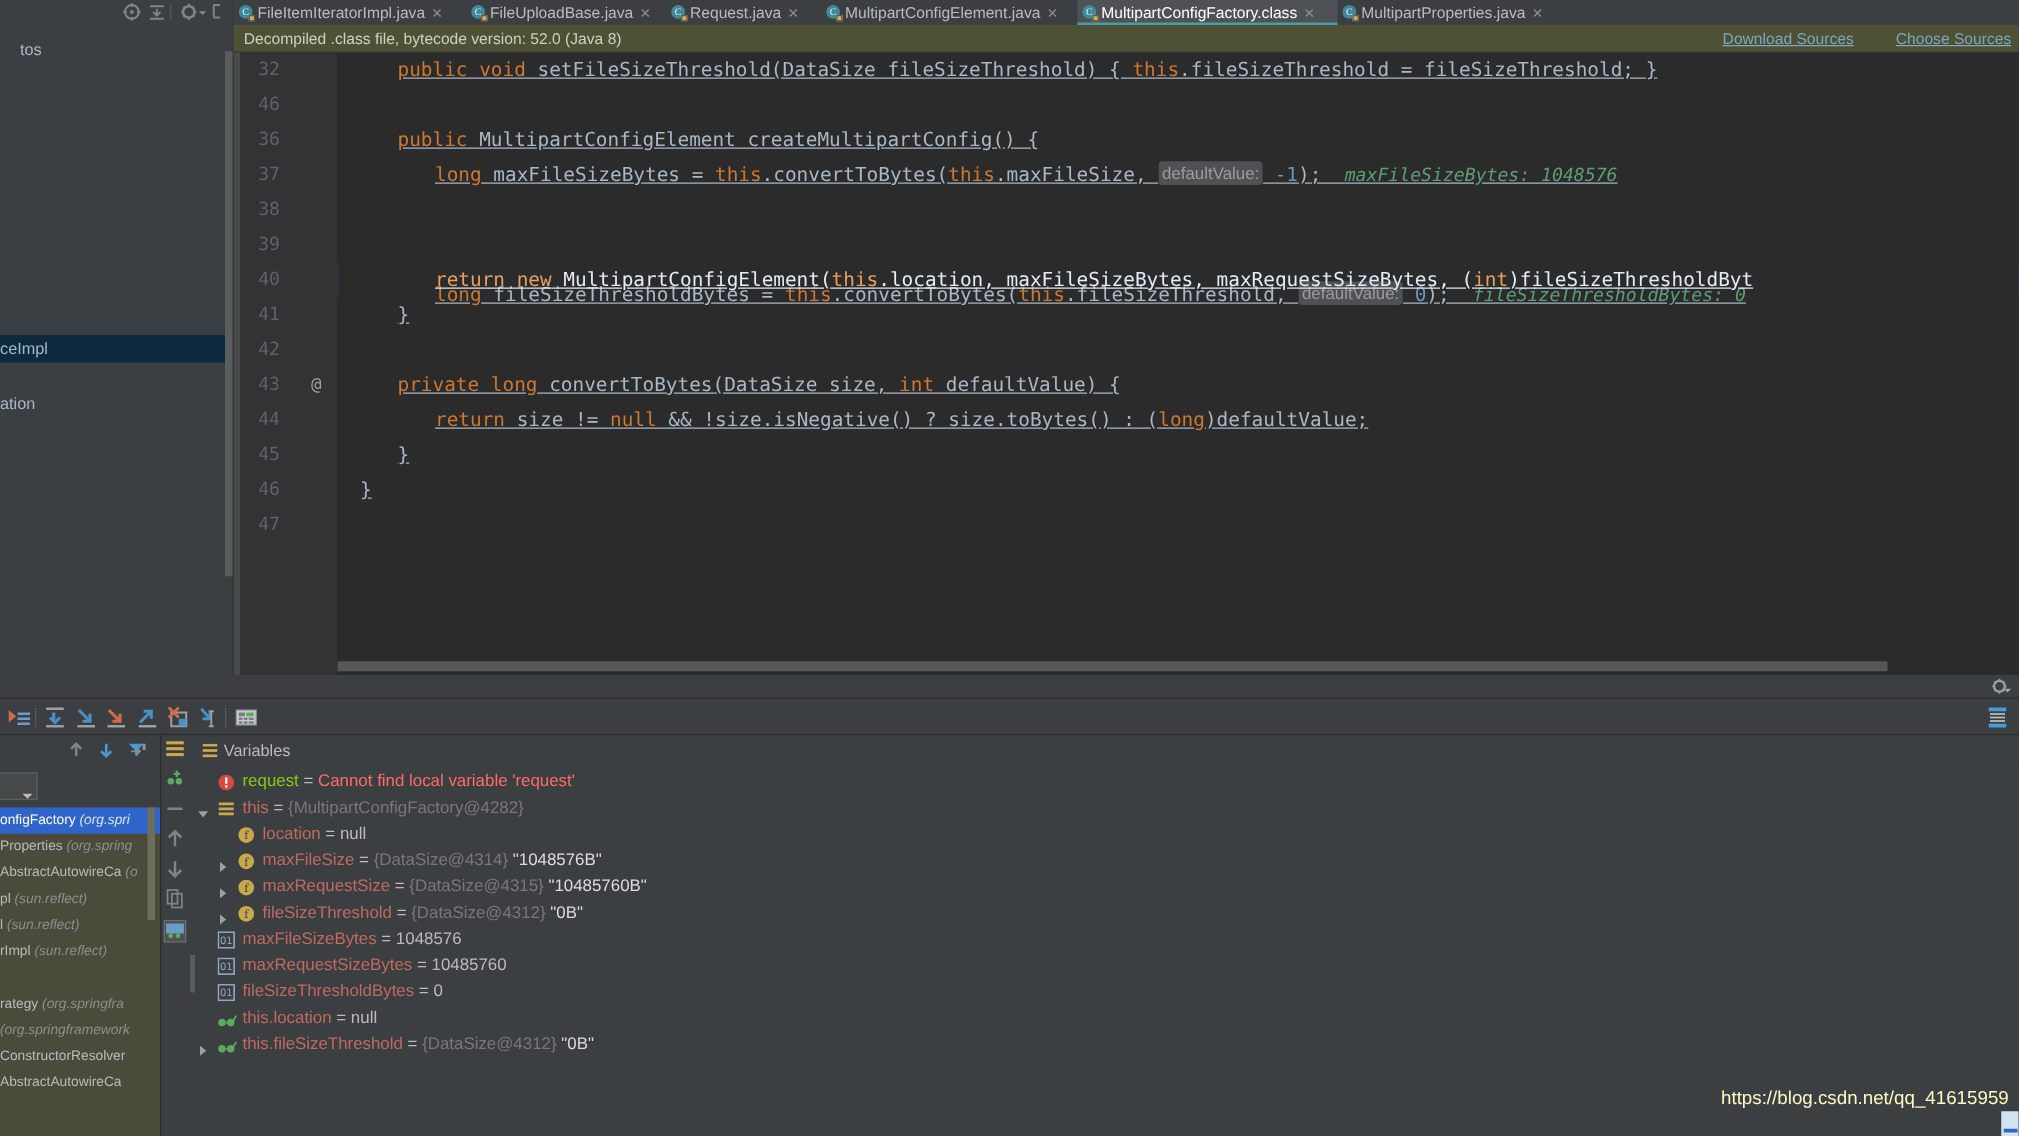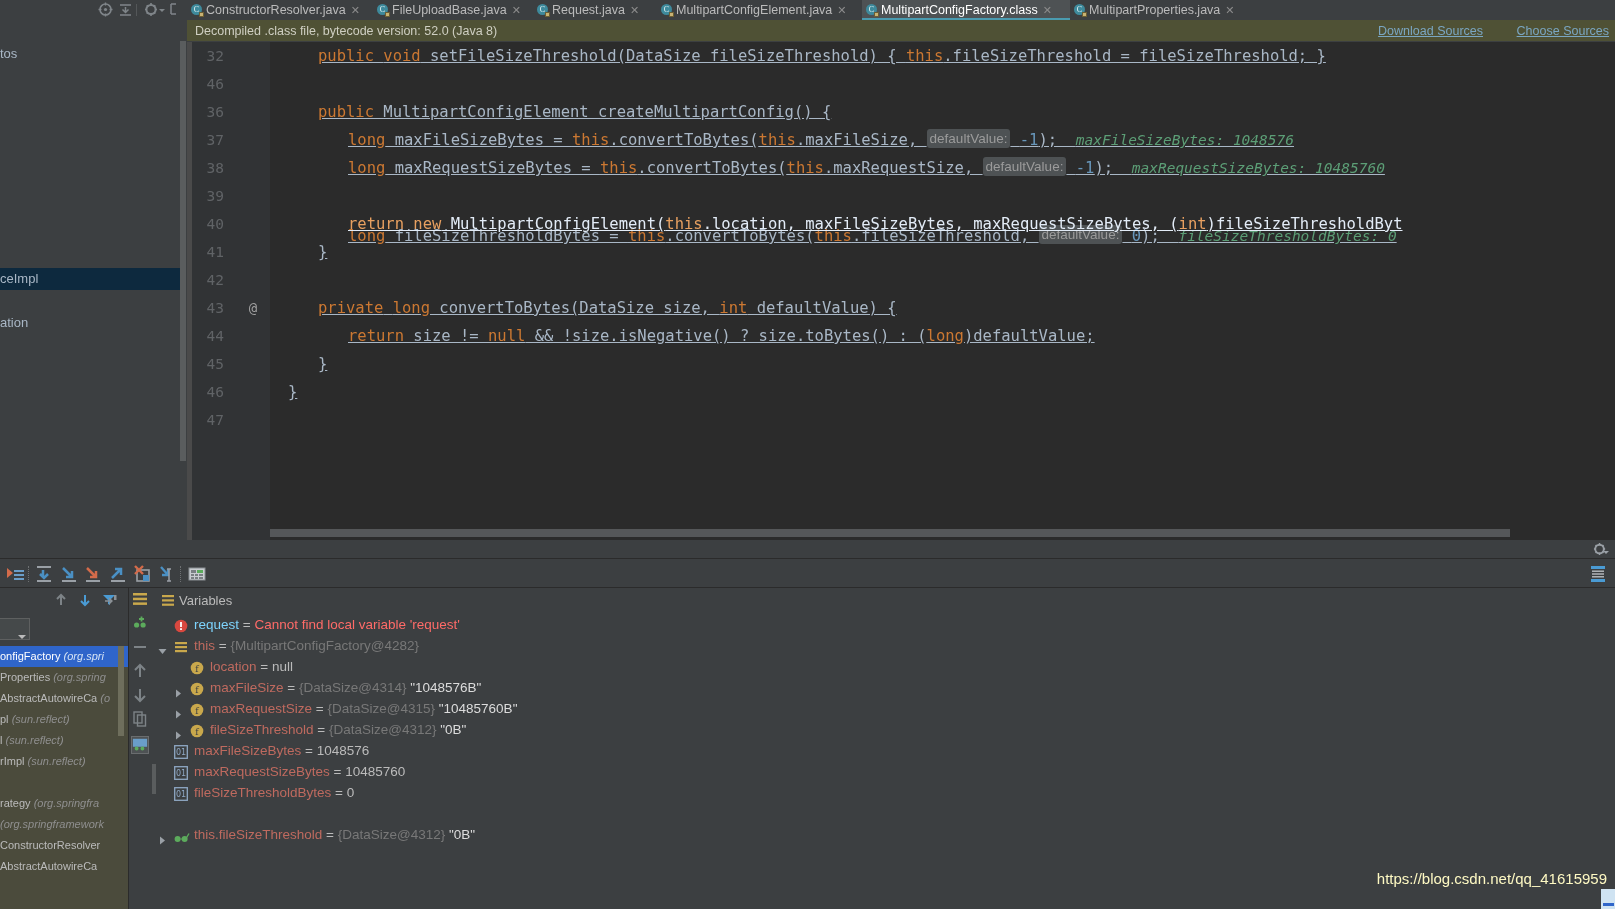--- a/index.html
+++ b/index.html
@@ -183,21 +183,21 @@
     position:absolute; left:0; top:26px; width:1465px; height:295px;
     background:#3c3f41; overflow:hidden;
   }
   .vrow {
     position:absolute; left:0; width:1465px; height:21px; line-height:21px;
     font-size:13.5px; white-space:nowrap; color:#bbbbbb;
   }
   .vrow .tw { position:absolute; top:6px; width:9px; height:9px; }
   .vrow .vic { position:absolute; top:4px; width:14px; height:14px; }
   .vrow .vname { color:#bf6a5f; }
-  .vrow .vname.err { color:#7dd3fc; }
+  .vrow .vname.err { color:#84cc16; }
   .vrow .veq { color:#bbbbbb; }
   .vrow .vref { color:#787878; }
   .vrow .vstr { color:#dcdcdc; }
   .vrow .verr { color:#ff6b68; }
   .vrow .vnum { color:#bbbbbb; }
 
   #vars-left-scroll { position:absolute; left:2px; top:150px; width:4px; height:30px; background:#5a5d5e; }
 
   #watermark {
     position:absolute; right:8px; bottom:22px;
@@ -239,40 +239,40 @@
             </svg>
         </span>
         <span class="proj-icon" style="left:168px;">
           <svg width="14" height="14" viewBox="0 0 14 14">
               <path d="M3 2v10M3 2h5M3 12h5" stroke="#9aa0a6" stroke-width="1.5" fill="none"></path>
             </svg>
         </span>
       </div>
 
       <div id="proj-tree">
-        <div class="proj-row" style="top:22px;">
+        <div class="proj-row" style="top:8px;padding-left:16px;">
           <span>tos</span>
         </div>
         <div class="proj-row sel" style="top:247px;">
           <span>ceImpl</span>
         </div>
         <div class="proj-row" style="top:291px;">
           <span>ation</span>
         </div>
       </div>
       <div id="proj-scroll">
           <i></i>
         </div>
     </div>
 
     <div id="editor-col">
 
       <div id="tab-bar">
         <span class="etab" style="width:186px;">
-          <span class="ficon"><span class="c">C</span><span class="lk"></span></span><span>ConstructorResolver.java</span><span class="xc">✕</span>
+          <span class="ficon"><span class="c">C</span><span class="lk"></span></span><span>FileItemIteratorImpl.java</span><span class="xc">✕</span>
         </span><span class="etab" style="width:160px;">
           <span class="ficon"><span class="c">C</span><span class="lk"></span></span><span>FileUploadBase.java</span><span class="xc">✕</span>
         </span><span class="etab" style="width:124px;">
           <span class="ficon"><span class="c">C</span><span class="lk"></span></span><span>Request.java</span><span class="xc">✕</span>
         </span><span class="etab" style="width:205px;">
           <span class="ficon"><span class="c">C</span><span class="lk"></span></span><span>MultipartConfigElement.java</span><span class="xc">✕</span>
         </span><span class="etab active" style="width:208px;">
           <span class="ficon"><span class="c">C</span><span class="lk"></span></span><span>MultipartConfigFactory.class</span><span class="xc">✕</span>
         </span><span class="etab" style="width:178px;">
           <span class="ficon"><span class="c">C</span><span class="lk"></span></span><span>MultipartProperties.java</span><span class="xc">✕</span>
@@ -307,21 +307,20 @@
 
         <div class="hl-row" style="top:168px;"></div>
 
         <div id="code-area">
           <div class="cline" style="top:0px; left:48px;"><span class="kw">public</span> <span class="kw">void</span> setFileSizeThreshold(DataSize fileSizeThreshold) { <span class="kw">this</span>.fileSizeThreshold = fileSizeThreshold; }</div>
 
           <div class="cline" style="top:56px; left:48px;"><span class="kw">public</span> MultipartConfigElement createMultipartConfig() {</div>
 
           <div class="cline" style="top:84px; left:78px;"><span class="kw">long</span> maxFileSizeBytes = <span class="kw">this</span>.convertToBytes(<span class="kw">this</span>.maxFileSize, <span class="hintbox">defaultValue:</span> <span class="num">-1</span>);&nbsp;&nbsp;<span class="inlineval">maxFileSizeBytes: 1048576</span></div>
 
-          <div class="cline" style="top:112px; left:78px;"><span class="kw">long</span> maxRequestSizeBytes = <span class="kw">this</span>.convertToBytes(<span class="kw">this</span>.maxRequestSize, <span class="hintbox">defaultValue:</span> <span class="num">-1</span>);&nbsp;&nbsp;<span class="inlineval">maxRequestSizeBytes: 10485760</span></div>
 
           <div class="cline" style="top:140px; left:78px;margin-top:40px;"><span class="kw">long</span> fileSizeThresholdBytes = <span class="kw">this</span>.convertToBytes(<span class="kw">this</span>.fileSizeThreshold, <span class="hintbox">defaultValue:</span> <span class="num">0</span>);&nbsp;&nbsp;<span class="inlineval">fileSizeThresholdBytes: 0</span></div>
 
           <div class="cline" style="top:168px; left:78px; color:#e3ecf7;"><span style="color:#e8a060;">return new</span> MultipartConfigElement(<span style="color:#e8a060;">this</span>.location, maxFileSizeBytes, maxRequestSizeBytes, (<span style="color:#e8a060;">int</span>)fileSizeThresholdByt</div>
 
           <div class="cline" style="top:196px; left:48px;">}</div>
 
           <div class="cline" style="top:252px; left:48px;"><span class="kw">private</span> <span class="kw">long</span> convertToBytes(DataSize size, <span class="kw">int</span> defaultValue) {</div>
 
           <div class="cline" style="top:280px; left:78px;"><span class="kw">return</span> size != <span class="kw">null</span> &amp;&amp; !size.isNegative() ? size.toBytes() : (<span class="kw">long</span>)defaultValue;</div>
@@ -658,35 +657,47 @@
               <svg width="14" height="14" viewBox="0 0 14 14">
                   <rect x="0.7" y="0.7" width="12.6" height="12.6" fill="none" stroke="#8fa8c4" stroke-width="1.3"></rect>
                   <text x="7" y="10" font-size="8" font-family="DejaVu Sans, sans-serif" fill="#8fa8c4" text-anchor="middle">01</text>
                 </svg>
             </span>
             <span style="position:absolute;left:44px;">
               <span class="vname">fileSizeThresholdBytes</span><span class="veq"> = </span><span class="vnum">0</span>
             </span>
           </div>
 
-
-          <div class="vrow" style="top:210px;">
-            <span class="tw" style="left:8px;">
-              <svg width="9" height="9" viewBox="0 0 9 9">
-                  <path d="M2 0.5l5 4-5 4z" fill="#9aa0a6"></path>
-                </svg>
-            </span>
+          <div class="vrow" style="top:189px;">
             <span class="vic" style="left:24px;">
               <svg width="16" height="12" viewBox="0 0 16 12">
                   <circle cx="3.6" cy="8" r="3" fill="#5cab5c"></circle>
                   <circle cx="10.6" cy="8" r="3" fill="#5cab5c"></circle>
                   <path d="M6.6 8h1M12.6 6.5L15 2.5" stroke="#5cab5c" stroke-width="1.4" fill="none"></path>
                 </svg>
             </span>
             <span style="position:absolute;left:44px;">
+              <span class="vname">this.location</span><span class="veq"> = </span><span class="vnum">null</span>
+            </span>
+          </div>
+
+          <div class="vrow" style="top:210px;">
+            <span class="tw" style="left:8px;">
+              <svg width="9" height="9" viewBox="0 0 9 9">
+                  <path d="M2 0.5l5 4-5 4z" fill="#9aa0a6"></path>
+                </svg>
+            </span>
+            <span class="vic" style="left:24px;">
+              <svg width="16" height="12" viewBox="0 0 16 12">
+                  <circle cx="3.6" cy="8" r="3" fill="#5cab5c"></circle>
+                  <circle cx="10.6" cy="8" r="3" fill="#5cab5c"></circle>
+                  <path d="M6.6 8h1M12.6 6.5L15 2.5" stroke="#5cab5c" stroke-width="1.4" fill="none"></path>
+                </svg>
+            </span>
+            <span style="position:absolute;left:44px;">
               <span class="vname">this.fileSizeThreshold</span><span class="veq"> = </span><span class="vref">{DataSize@4312}</span> <span class="vstr">"0B"</span>
             </span>
           </div>
         </div>
       </div>
     </div>
 
     <div id="watermark">https://blog.csdn.net/qq_41615959</div>
     <div id="wm-cursor">
         <i></i>

